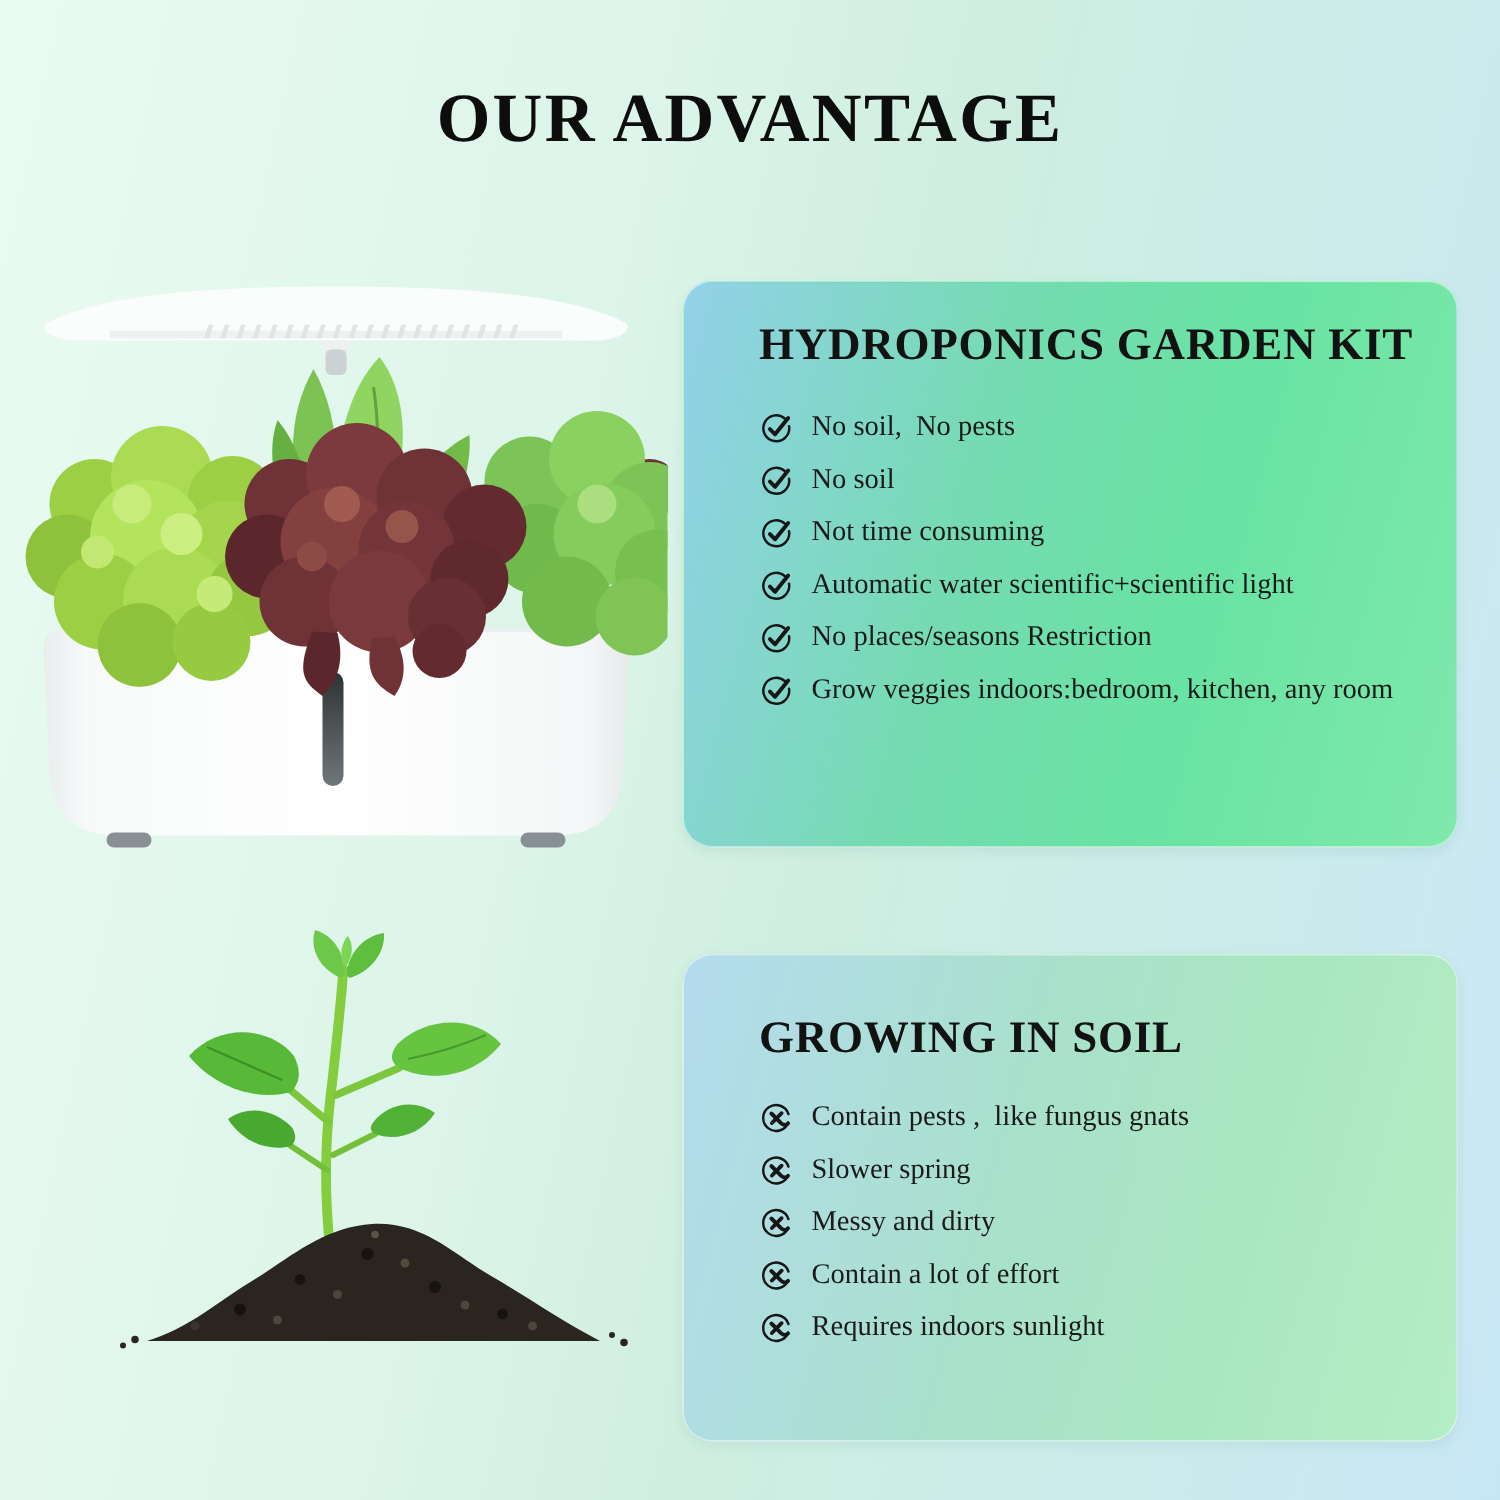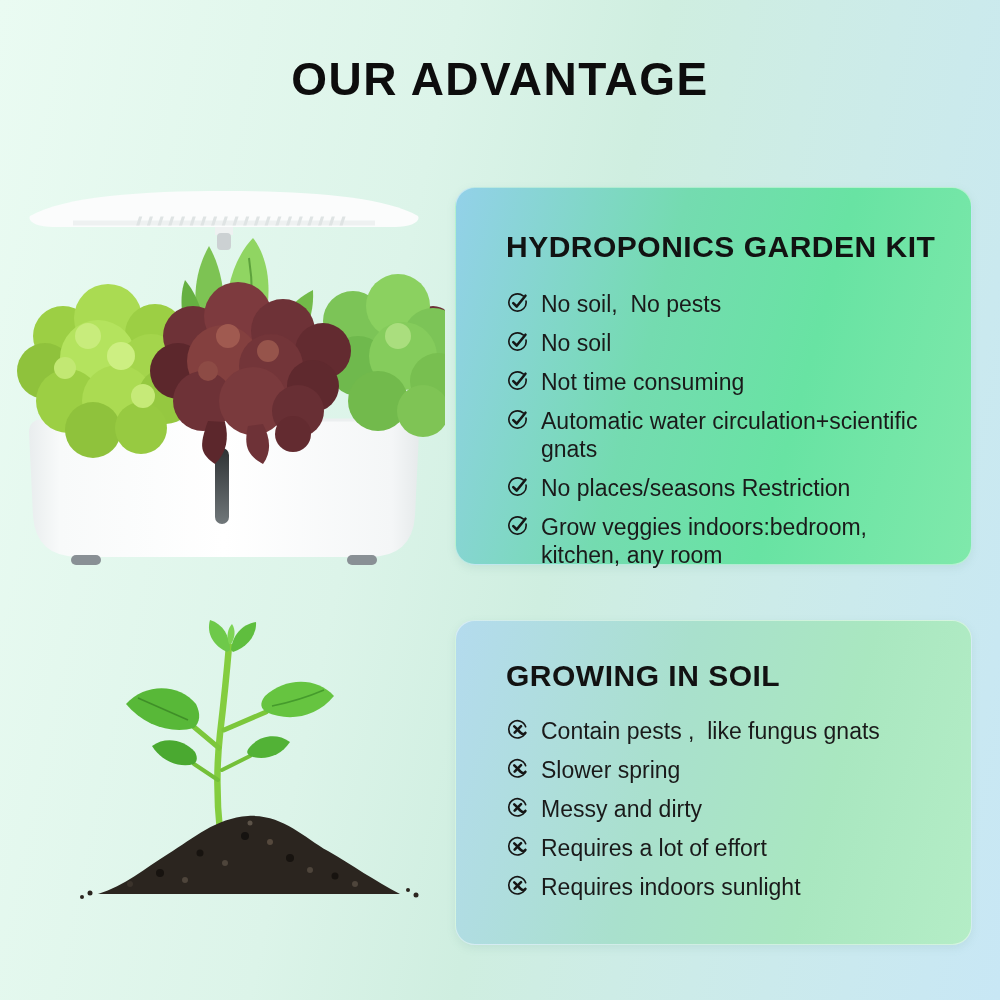--- a/index.html
+++ b/index.html
@@ -1,51 +1,51 @@
 <!DOCTYPE html>
 <html><head>
 <meta charset="utf-8">
 <style>
   html,body{margin:0;padding:0;}
   .canvas{
     position:relative;width:1000px;height:1000px;overflow:hidden;
     background:linear-gradient(102deg,#eafbf2 0%,#dcf4e9 38%,#cfeee0 55%,#c8e7f5 100%);
-    font-family:Liberation Sans, sans-serif;
+    font-family:Liberation Serif, serif;
   }
   .title{
     position:absolute;left:0;top:52px;width:1000px;text-align:center;
     font-size:46px;font-weight:bold;letter-spacing:1.5px;color:#0d0d0d;margin:0;
   }
   .panel{
     position:absolute;left:455px;width:517px;border-radius:20px;
     border:1px solid rgba(255,255,255,.45);box-sizing:border-box;
     padding:0 26px 0 50px;
     box-shadow:0 3px 8px rgba(110,160,150,.15);
   }
   .panel-hydro{
     top:187px;height:378px;
     background:linear-gradient(105deg,#93d1e9 0%,#74dbb0 38%,#68e3a3 65%,#7fe9ab 100%);
   }
   .panel-soil{
-    top:620px;height:325px;
+    top:636px;height:325px;
     background:linear-gradient(105deg,#b4dbee 0%,#a9e0cd 40%,#a9e7c0 70%,#b4edc6 100%);
   }
   .panel h2{
     font-size:30px;font-weight:bold;color:#121212;letter-spacing:.5px;margin:0;
   }
-  .panel-hydro h2{padding-top:42px;margin-bottom:26px;}
+  .panel-hydro h2{padding-top:25px;margin-bottom:26px;}
   .panel-soil h2{padding-top:38px;margin-bottom:24px;}
   .list{list-style:none;margin:0;padding:0;}
   .row{display:flex;align-items:flex-start;margin-bottom:11px;}
   .ic{width:23px;height:23px;flex:0 0 23px;margin:1px 12px 0 0;}
   .ic svg{width:23px;height:23px;display:block;}
   .ic svg path{fill:none;stroke:#161616;stroke-linecap:round;stroke-linejoin:round;}
   .ic svg .c{stroke-width:1.7;}
   .ic svg .k{stroke-width:2.7;}
-  .txt{font-size:23px;line-height:1.22;color:#1a1a1a;white-space:pre-wrap;}
+  .txt{font-size:19px;line-height:1.22;color:#1a1a1a;white-space:pre-wrap;}
   .photo{position:absolute;}
   .photo svg{display:block;width:100%;height:100%;}
   .photo-kit{left:3px;top:186px;width:442px;height:386px;}
   .photo-soil{left:70px;top:618px;width:360px;height:300px;}
 </style>
 </head>
 <body>
 
 <div class="canvas">
 
@@ -176,21 +176,21 @@
           </span>
         <span class="txt">Not time consuming</span>
       </li>
       <li class="row">
         <span class="ic">
             <svg viewBox="0 0 24 24">
               <path class="c" d="M17.9 5.2 A9 9 0 1 0 20.9 10.6"></path>
               <path class="k" d="M7.6 12.6 L11.2 16.2 L20.3 4.9"></path>
             </svg>
           </span>
-        <span class="txt">Automatic water circulation+scientific gnats</span>
+        <span class="txt">Automatic water scientific+scientific light</span>
       </li>
       <li class="row">
         <span class="ic">
             <svg viewBox="0 0 24 24">
               <path class="c" d="M17.9 5.2 A9 9 0 1 0 20.9 10.6"></path>
               <path class="k" d="M7.6 12.6 L11.2 16.2 L20.3 4.9"></path>
             </svg>
           </span>
         <span class="txt">No places/seasons Restriction</span>
       </li>
@@ -282,21 +282,21 @@
         <span class="txt">Messy and dirty</span>
       </li>
       <li class="row">
         <span class="ic">
             <svg viewBox="0 0 24 24">
               <path class="c" d="M20.3 15.1 A9 9 0 1 1 20.5 9.1"></path>
               <path class="k" d="M8.6 8.7 C11 11 13.2 13.3 15.3 15.4 C17.3 17.3 19.2 16.9 20.2 15.6"></path>
               <path class="k" d="M15.7 8.5 L9.0 15.3"></path>
             </svg>
           </span>
-        <span class="txt">Requires a lot of effort</span>
+        <span class="txt">Contain a lot of effort</span>
       </li>
       <li class="row">
         <span class="ic">
             <svg viewBox="0 0 24 24">
               <path class="c" d="M20.3 15.1 A9 9 0 1 1 20.5 9.1"></path>
               <path class="k" d="M8.6 8.7 C11 11 13.2 13.3 15.3 15.4 C17.3 17.3 19.2 16.9 20.2 15.6"></path>
               <path class="k" d="M15.7 8.5 L9.0 15.3"></path>
             </svg>
           </span>
         <span class="txt">Requires indoors sunlight</span>

